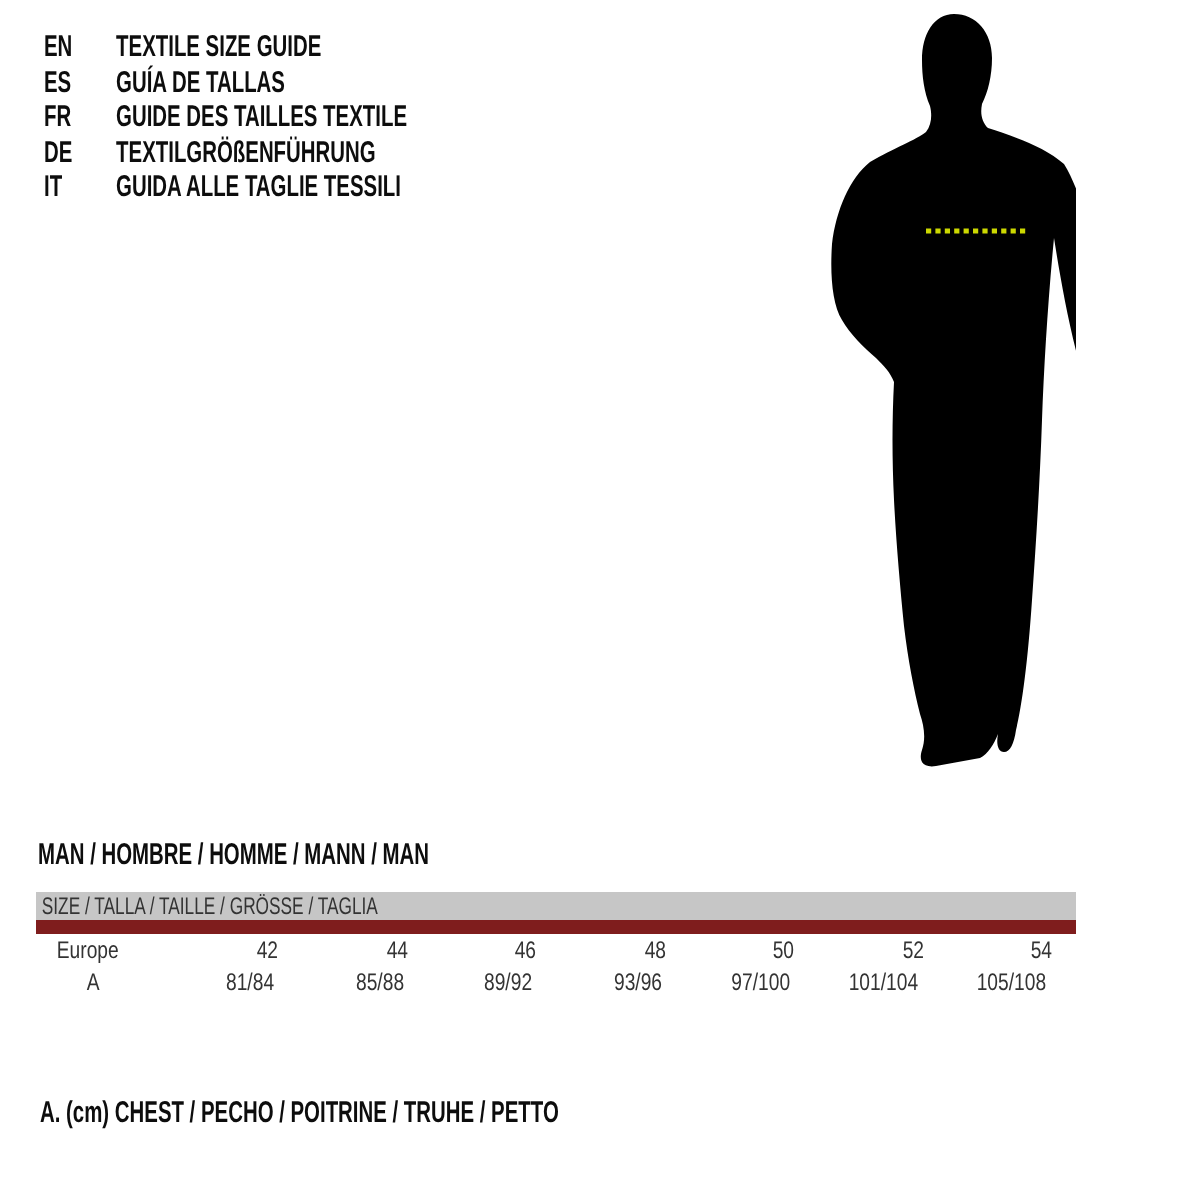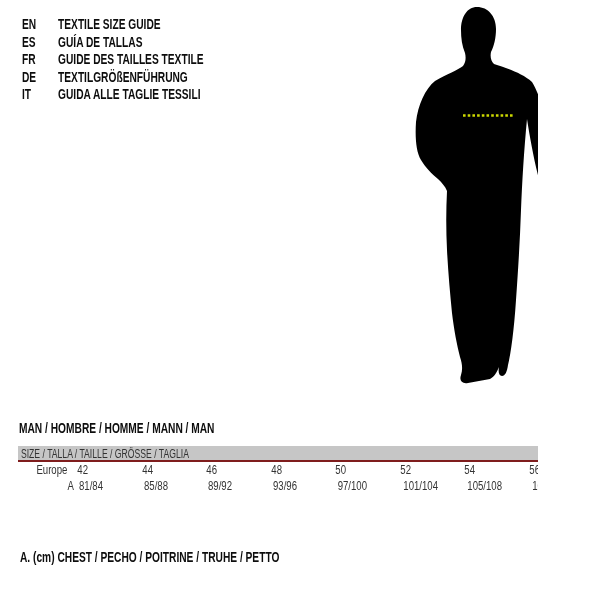--- a/index.html
+++ b/index.html
@@ -15,26 +15,26 @@
 
   .categories{position:absolute;left:21px;top:110px;}
   .cat-line{line-height:17px;}
 
   .figure{position:absolute;left:405px;top:5px;width:175px;height:390px;}
   .figure svg{display:block;width:175px;height:390px;}
 
   .gender{position:absolute;left:19px;top:420px;line-height:15px;}
 
   .size-table{position:absolute;left:18px;top:446px;width:574px;}
-  .thead{height:14px;background:#c6c6c6;border-bottom:2px solid #7f1d1d;line-height:14px;overflow:visible;}
+  .thead{height:14px;background:#c6c6c6;border-bottom:7px solid #7f1d1d;line-height:14px;overflow:visible;}
   .thead .hspan{display:inline-block;font-size:12px;color:#333;transform:scaleX(0.72);
                 transform-origin:0 50%;padding-left:4px;white-space:nowrap;}
   table.sizes{width:100%;border-collapse:collapse;table-layout:fixed;}
-  table.sizes td{height:16px;padding:0;font-size:12px;color:#333;line-height:16px;text-align:left;vertical-align:middle;}
-  table.sizes td.lab{text-align:right;}
+  table.sizes td{height:16px;padding:0;font-size:12px;color:#333;line-height:16px;text-align:right;vertical-align:middle;}
+  table.sizes td.lab{text-align:center;}
   table.sizes td .v{display:inline-block;transform:scaleX(0.8);transform-origin:50% 50%;white-space:nowrap;}
   table.sizes td.lab .v{transform-origin:0 50%;padding-left:3px;}
   tr.stripe{background:#ececec;}
 
   .footnote{position:absolute;left:20px;top:549px;line-height:15px;}
 </style>
 </head>
 <body>
 
 <div class="page">

